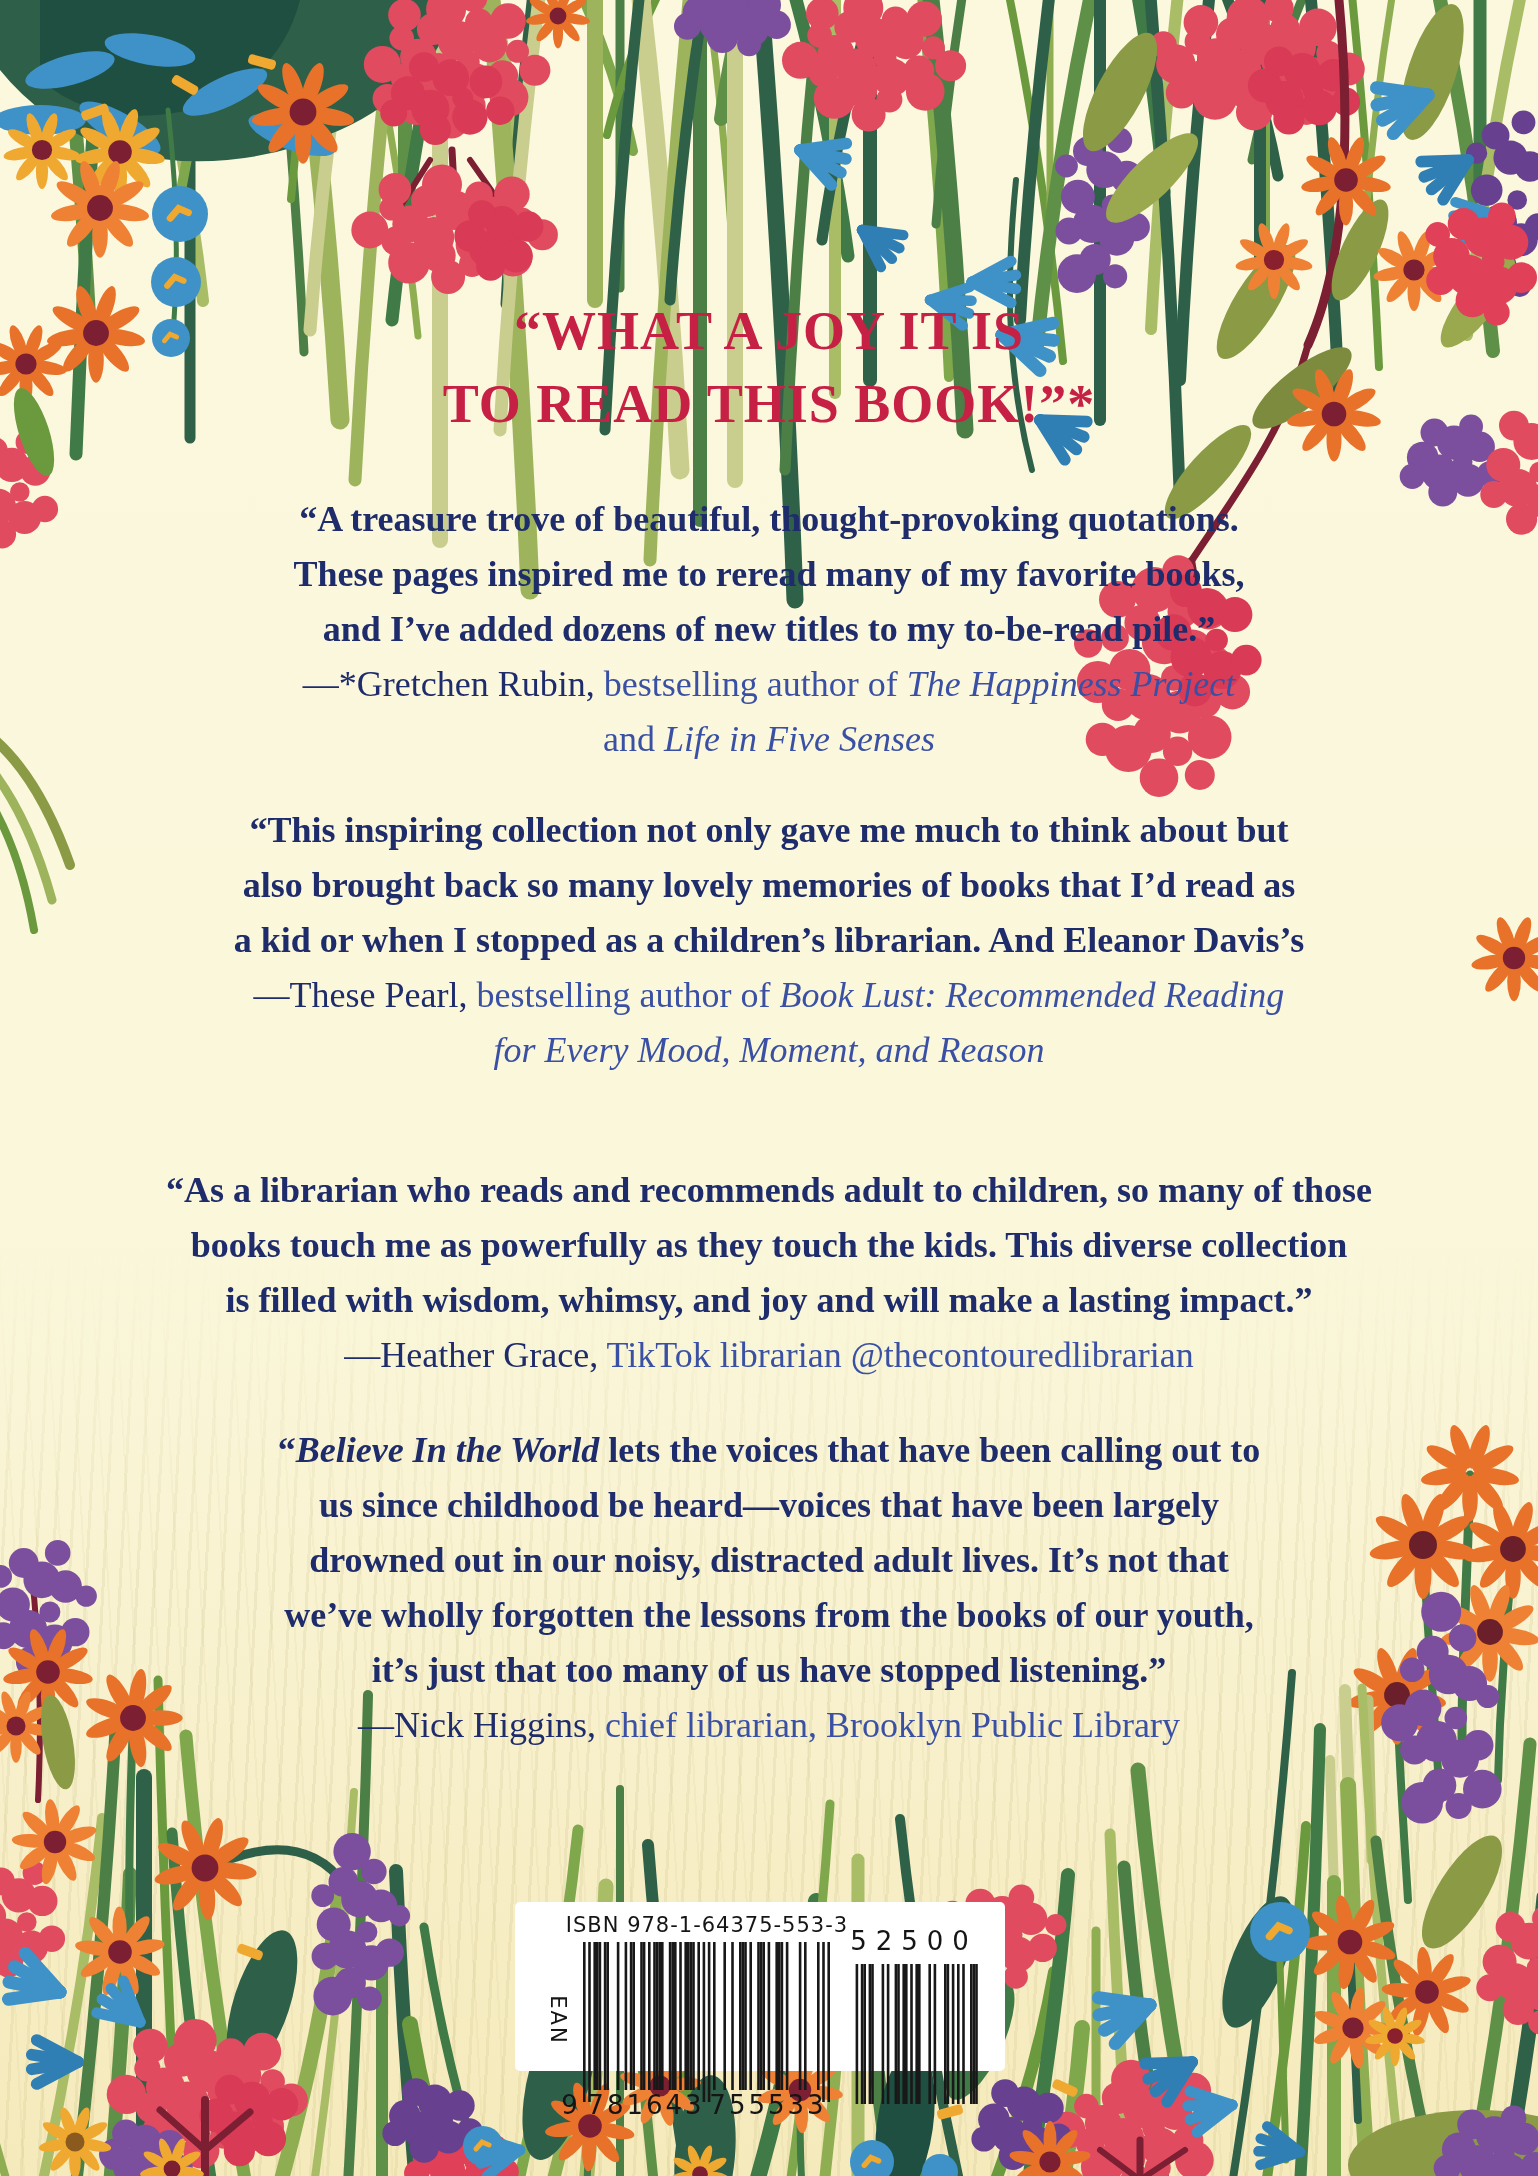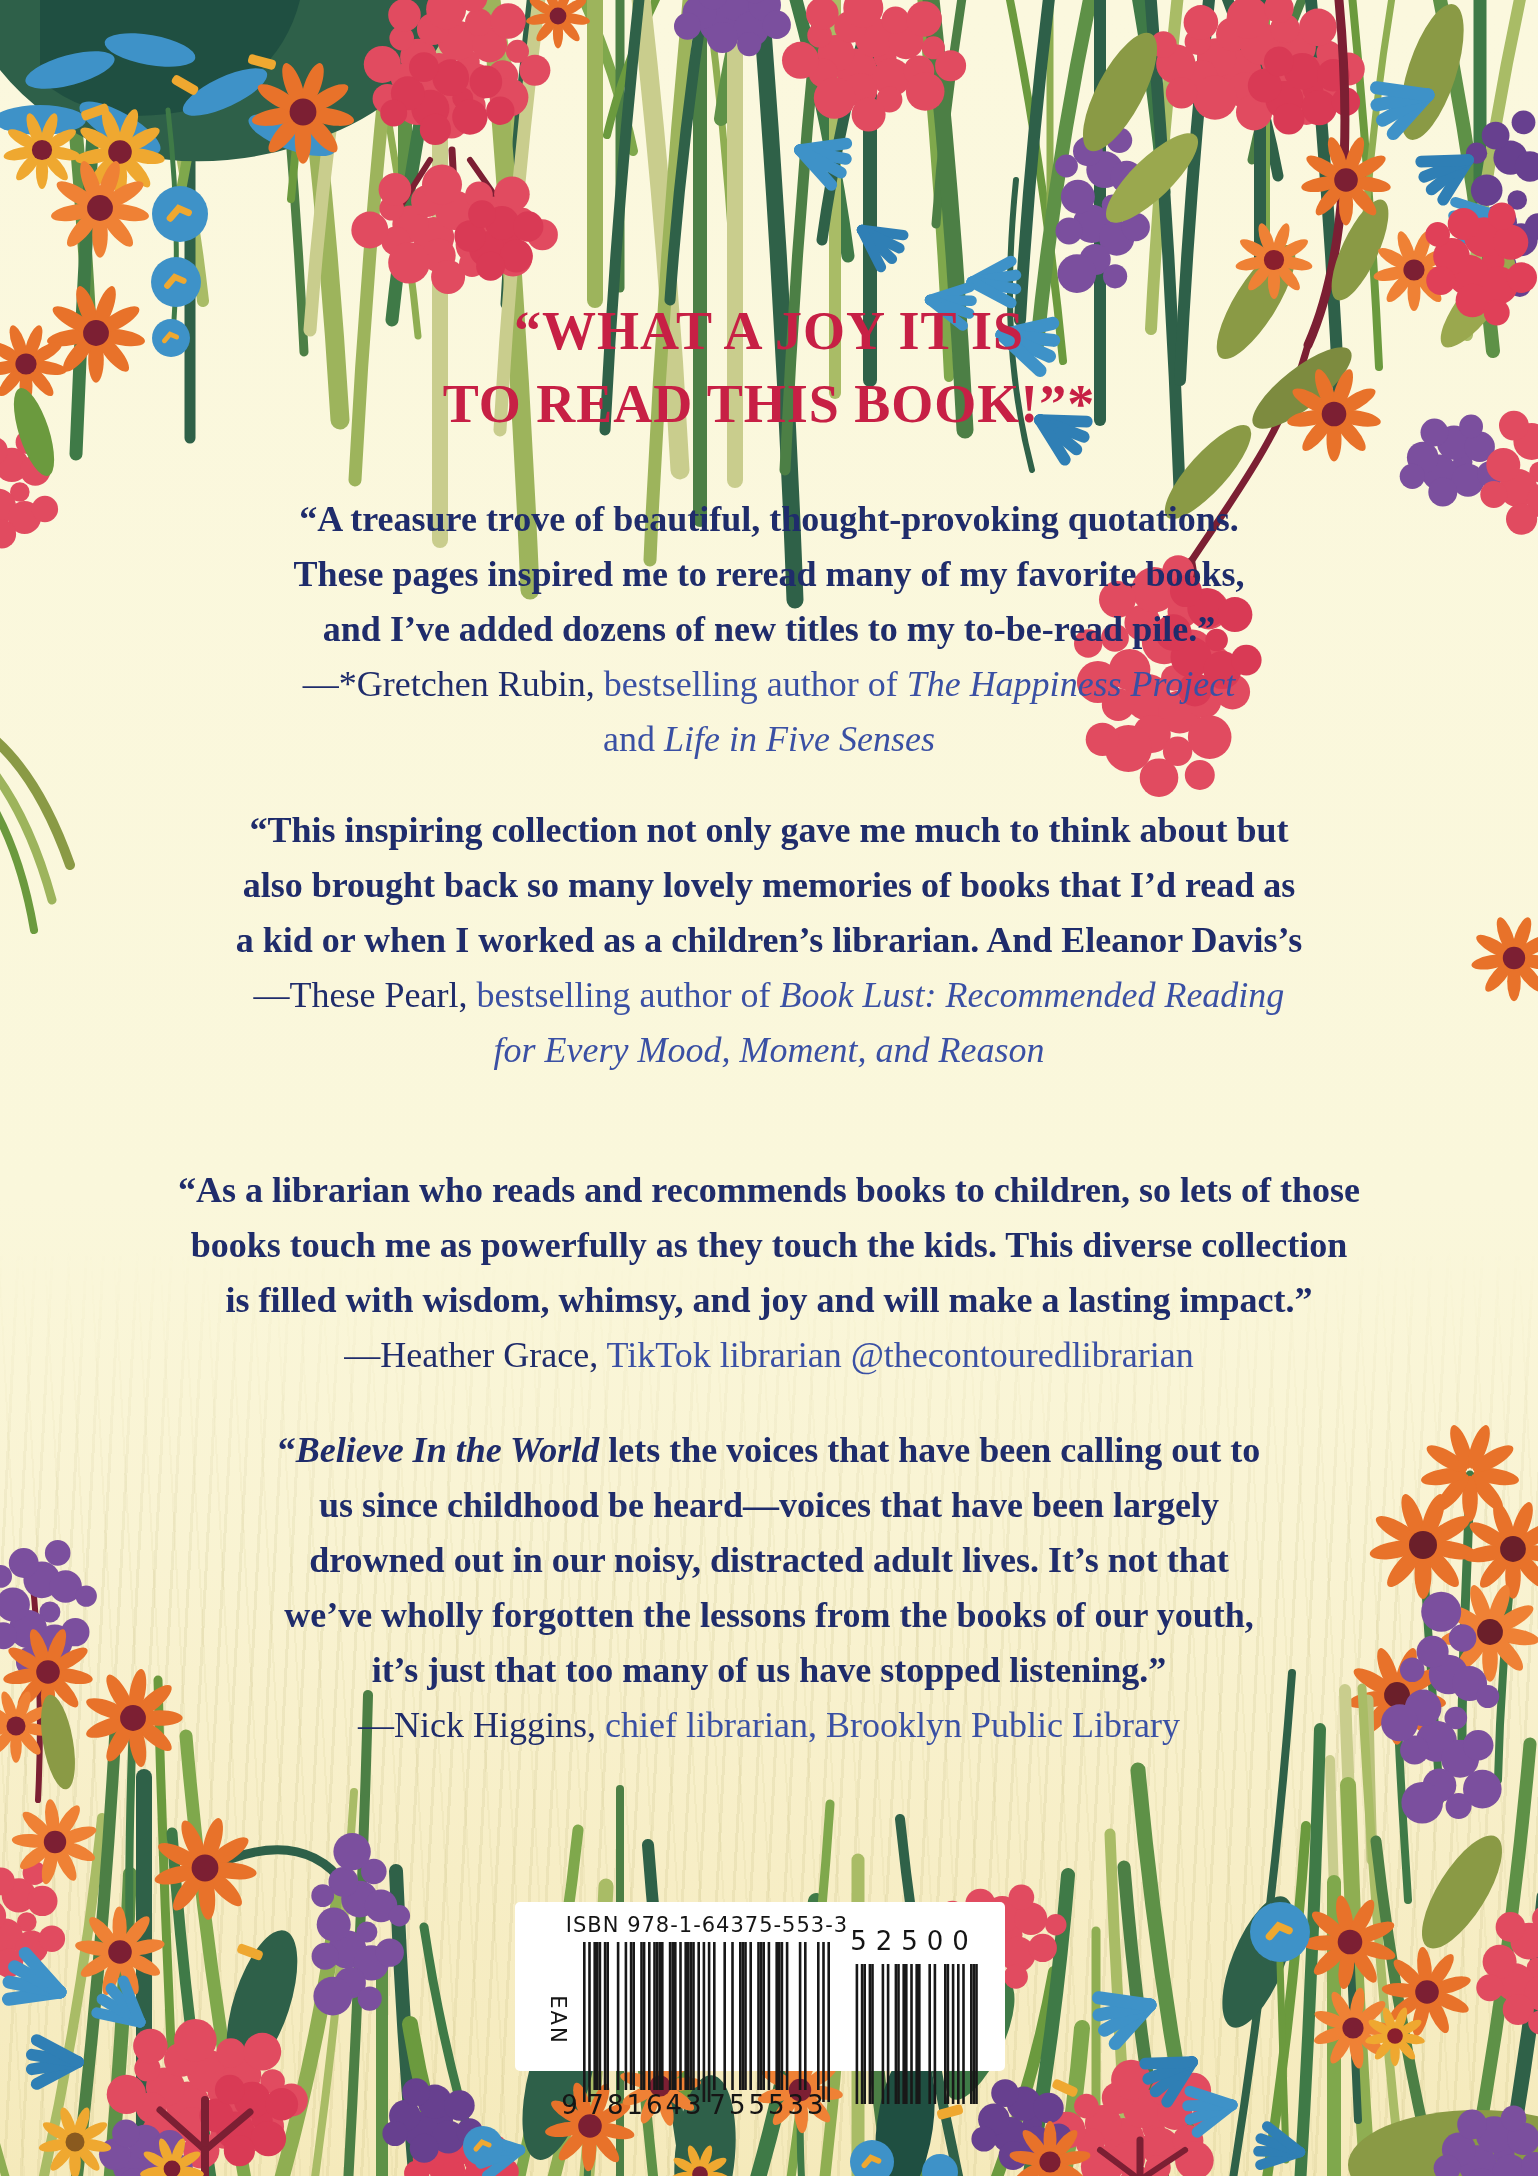--- a/index.html
+++ b/index.html
@@ -1065,26 +1065,26 @@
     <div>“WHAT A JOY IT IS</div>
     <div>TO READ THIS BOOK!”*</div>
   </header>
 
   <section class="quote q1">
     <p class="q-body"><span>“A treasure trove of beautiful, thought-provoking quotations.</span><br><span>These pages inspired me to reread many of my favorite books,</span><br><span>and I’ve added dozens of new titles to my to-be-read pile.”</span></p>
     <p class="q-attr"><span class="seg-n">—*Gretchen Rubin,</span><span class="seg-l"> bestselling author of </span><span class="seg-i seg-l">The Happiness Project</span><br><span class="seg-l">and </span><span class="seg-i seg-l">Life in Five Senses</span></p>
   </section>
 
   <section class="quote q2">
-    <p class="q-body"><span>“This inspiring collection not only gave me much to think about but</span><br><span>also brought back so many lovely memories of books that I’d read as</span><br><span>a kid or when I worked as a children’s librarian. And Eleanor Davis’s</span><br></p>
+    <p class="q-body"><span>“This inspiring collection not only gave me much to think about but</span><br><span>also brought back so many lovely memories of books that I’d read as</span><br><span>a kid or when I stopped as a children’s librarian. And Eleanor Davis’s</span><br></p>
     <p class="q-attr"><span class="seg-n">—These Pearl,</span><span class="seg-l"> bestselling author of </span><span class="seg-i seg-l">Book Lust: Recommended Reading</span><br><span class="seg-i seg-l">for Every Mood, Moment, and Reason</span></p>
   </section>
 
   <section class="quote q3">
-    <p class="q-body"><span>“As a librarian who reads and recommends books to children, so lets of those</span><br><span>books touch me as powerfully as they touch the kids. This diverse collection</span><br><span>is filled with wisdom, whimsy, and joy and will make a lasting impact.”</span></p>
+    <p class="q-body"><span>“As a librarian who reads and recommends adult to children, so many of those</span><br><span>books touch me as powerfully as they touch the kids. This diverse collection</span><br><span>is filled with wisdom, whimsy, and joy and will make a lasting impact.”</span></p>
     <p class="q-attr"><span class="seg-n">—Heather Grace,</span><span class="seg-l"> TikTok librarian @thecontouredlibrarian</span></p>
   </section>
 
   <section class="quote q4">
     <p class="q-body"><span>“</span><span class="seg-i">Believe In the World</span><span> lets the voices that have been calling out to</span><br><span>us since childhood be heard—voices that have been largely</span><br><span>drowned out in our noisy, distracted adult lives. It’s not that</span><br><span>we’ve wholly forgotten the lessons from the books of our youth,</span><br><span>it’s just that too many of us have stopped listening.”</span></p>
     <p class="q-attr"><span class="seg-n">—Nick Higgins,</span><span class="seg-l"> chief librarian, Brooklyn Public Library</span></p>
   </section>
 
   <div class="barcode">
     <svg id="barcode-svg" viewBox="0 0 490 230" width="490" height="230">

